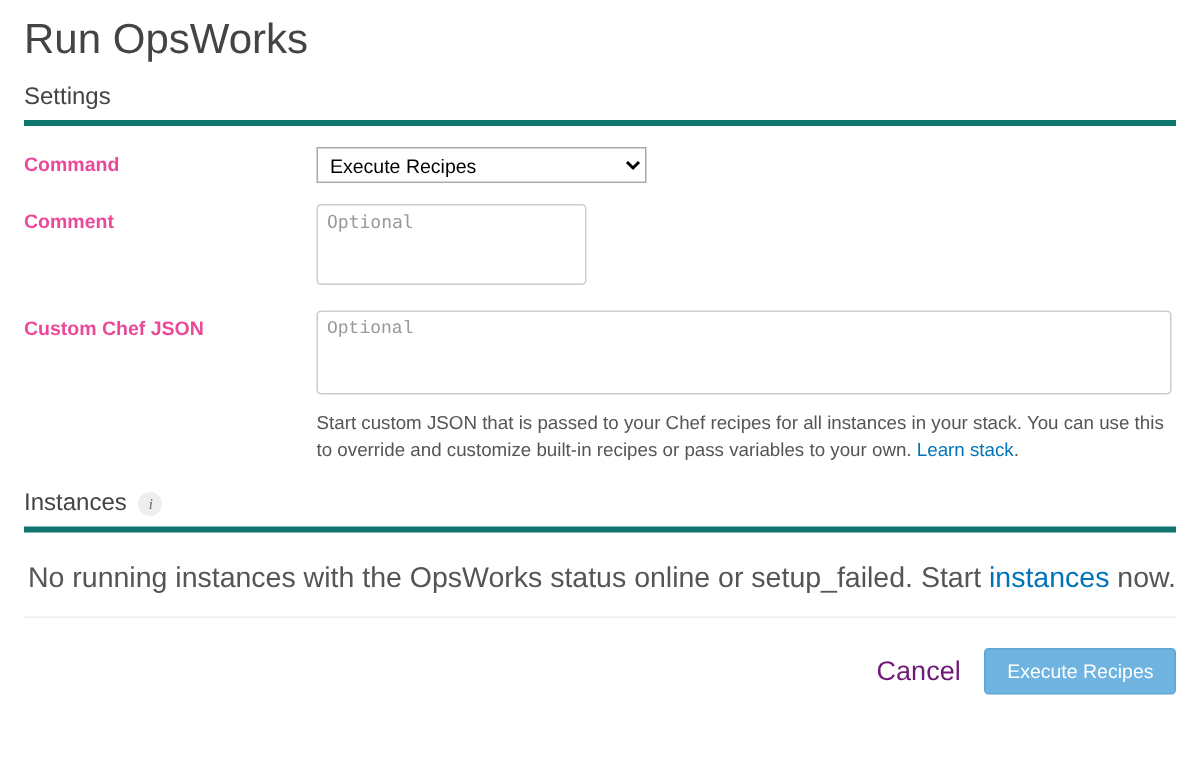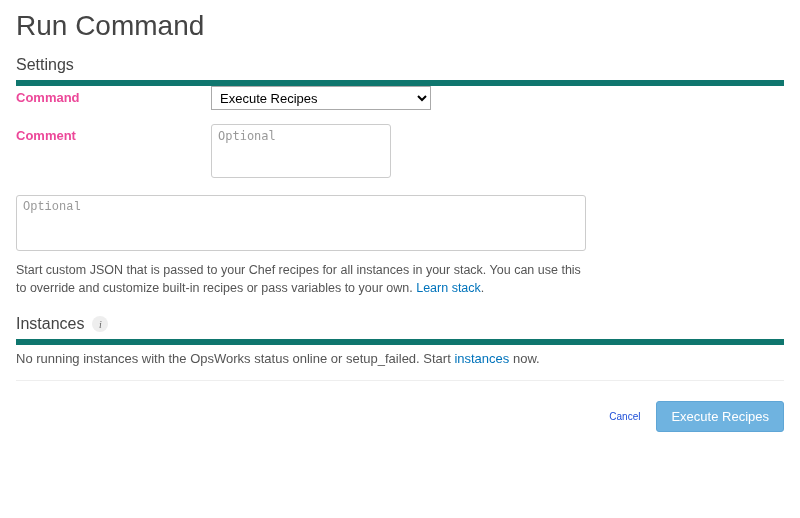--- a/index.html
+++ b/index.html
@@ -15,21 +15,22 @@
     font-size: 28px;
     font-weight: 400;
     color: #444;
     margin-bottom: 14px;
   }
   h2.section-title {
     font-size: 16px;
     font-weight: 400;
     color: #444;
     padding-bottom: 6px;
-    border-bottom: 6px solid #0f766e;
+    border-bottom: 4px solid #0f766e;
+    margin-bottom: 14px;
     display: flex;
     align-items: center;
     gap: 8px;
   }
   .section { margin-bottom: 18px; }
   .form-row {
     display: flex;
     align-items: flex-start;
     margin-bottom: 14px;
   }
@@ -89,53 +90,54 @@
     height: 16px;
     border-radius: 50%;
     background: #eee;
     color: #666;
     font-size: 10px;
     font-style: italic;
     font-family: Georgia, serif;
     cursor: default;
   }
   .msg {
-    font-size: 13px;
+    font-size: 19px;
     color: #555;
     padding: 6px 0 14px 0;
     border-bottom: 1px solid #eee;
+    text-align: right;
   }
   .footer-actions {
     display: flex;
     justify-content: flex-end;
     align-items: center;
     gap: 16px;
     margin-top: 20px;
   }
   .link-btn {
-    color: #1d4ed8;
-    font-size: 10px;
+    color: #701a75;
+    font-size: 18px;
     background: none;
     border: none;
     cursor: pointer;
   }
   .primary-btn {
     background: #6fb3e0;
     color: #fff;
     border: 1px solid #5fa6d6;
     border-radius: 3px;
     padding: 7px 14px;
     font-size: 13px;
     cursor: pointer;
   }
 </style>
 </head>
 <body>
 
-<h1 class="page-title">Run Command</h1>
+<h1 class="page-title">Run OpsWorks</h1>
 
 <div class="section">
   <h2 class="section-title">Settings</h2>
 
   <div class="form-row">
     <div class="form-label">Command</div>
     <div class="form-control">
       <select class="cmd-select">
         <option>Execute Recipes</option>
       </select>
@@ -144,20 +146,21 @@
 
 
   <div class="form-row">
     <div class="form-label">Comment</div>
     <div class="form-control">
       <textarea class="small-ta" placeholder="Optional" style=""></textarea>
     </div>
   </div>
 
   <div class="form-row">
+    <div class="form-label">Custom Chef JSON</div>
     <div class="form-control">
       <textarea class="large-ta" placeholder="Optional" style=""></textarea>
       <div class="help-text">
         <span>Start custom JSON that is passed to your Chef recipes for all instances in your stack. You can use this to override and customize built-in recipes or pass variables to your own. </span><a>Learn stack</a><span>.</span>
       </div>
     </div>
   </div>
 </div>
 
 <div class="section">

